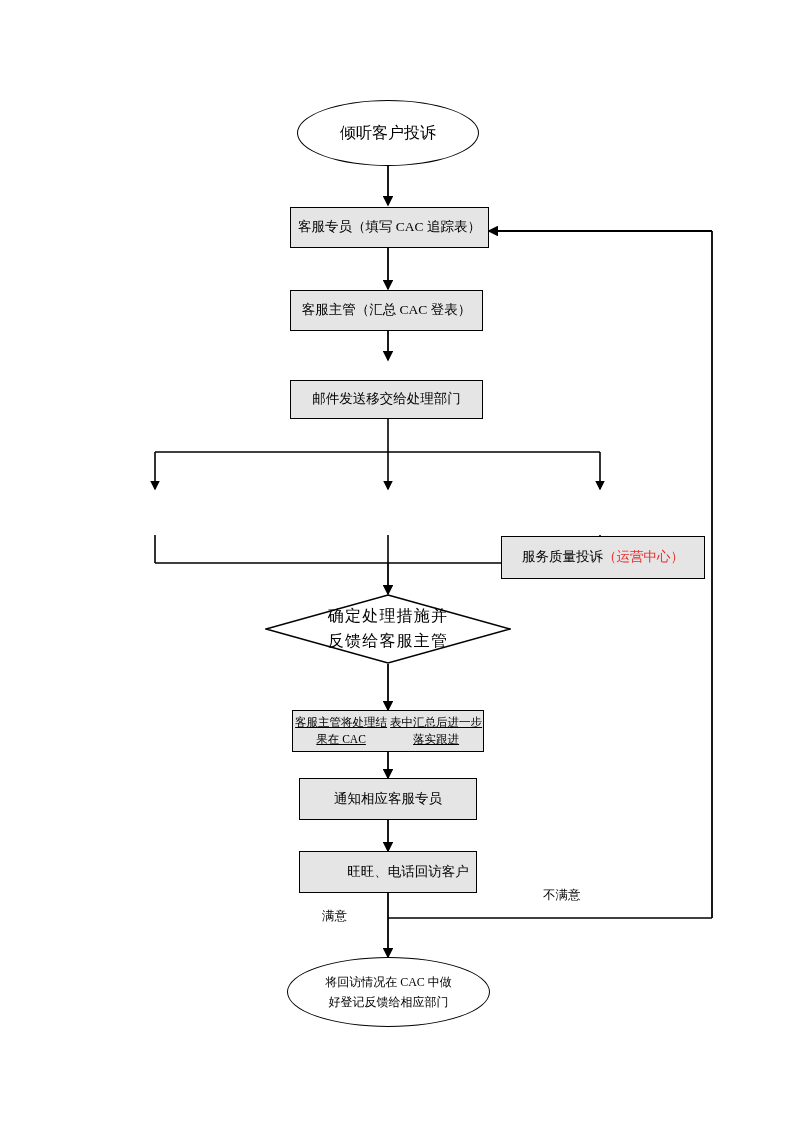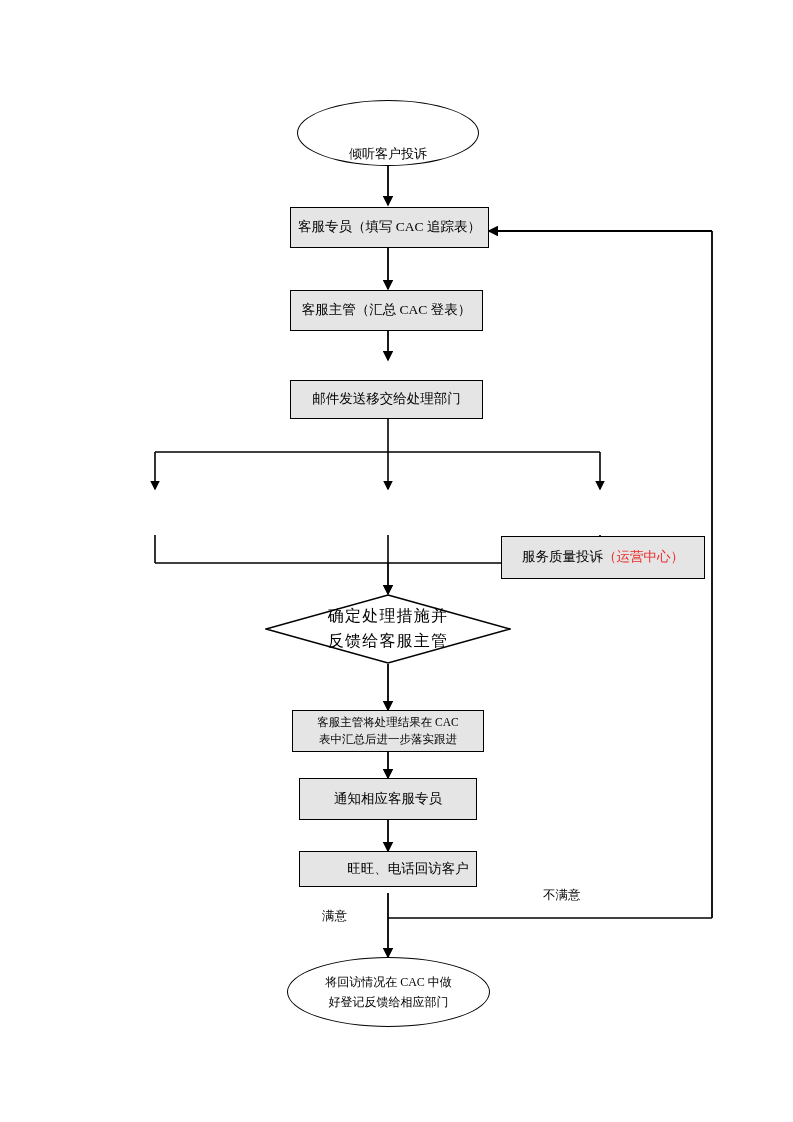--- a/index.html
+++ b/index.html
@@ -48,23 +48,22 @@
   }
   .ellipse {
     border: 1.4px solid #000000;
     border-radius: 50%;
     background: #ffffff;
     font-size: 12px;
     line-height: 1.7;
     white-space: normal;
   }
   .ellipse.start {
-    font-size: 13px;
+    font-size: 16px;
     white-space: nowrap;
-    align-items: flex-end;
   }
   .diamond-wrap {
     position: absolute;
   }
   .diamond-wrap svg {
     position: absolute;
     left: 0;
     top: 0;
   }
   .diamond-label {
@@ -165,30 +164,30 @@
   <div class="diamond-wrap" style="left:265px; top:594px; width:246px; height:70px;">
     <svg width="246" height="70" viewBox="0 0 246 70" xmlns="http://www.w3.org/2000/svg">
       <polygon points="123,1 245,35 123,69 1,35" fill="#ffffff" stroke="#000000" stroke-width="1.6"></polygon>
     </svg>
     <div class="diamond-label">
       <span class="line2">确定处理措施并</span>
       <span class="line2">反馈给客服主管</span>
     </div>
   </div>
 
-  <div class="node box two-line" style="left:292px; top:710px; width:192px; height:42px; flex-direction:column;">
+  <div class="node box two-line" style="left:292px; top:710px; width:192px; height:42px; text-decoration:underline;">
     <span class="line2">客服主管将处理结果在 CAC</span>
     <span class="line2">表中汇总后进一步落实跟进</span>
   </div>
 
   <div class="node box" style="left:299px; top:778px; width:178px; height:42px;">
     <span class="node-text">通知相应客服专员</span>
   </div>
 
-  <div class="node box" style="left:299px; top:851px; width:178px; height:36px;padding-left:40px;">
+  <div class="node box" style="left:299px; top:851px; width:178px; height:42px;padding-left:40px;">
     <span class="node-text">旺旺、电话回访客户</span>
   </div>
 
   <div class="node ellipse" style="left:287px; top:957px; width:203px; height:70px; flex-direction:column;">
     <span class="line2">将回访情况在 CAC 中做</span>
     <span class="line2">好登记反馈给相应部门</span>
   </div>
 
   <div class="edge-label" style="left:322px; top:908px;">满意</div>
   <div class="edge-label" style="left:543px; top:887px;">不满意</div>

